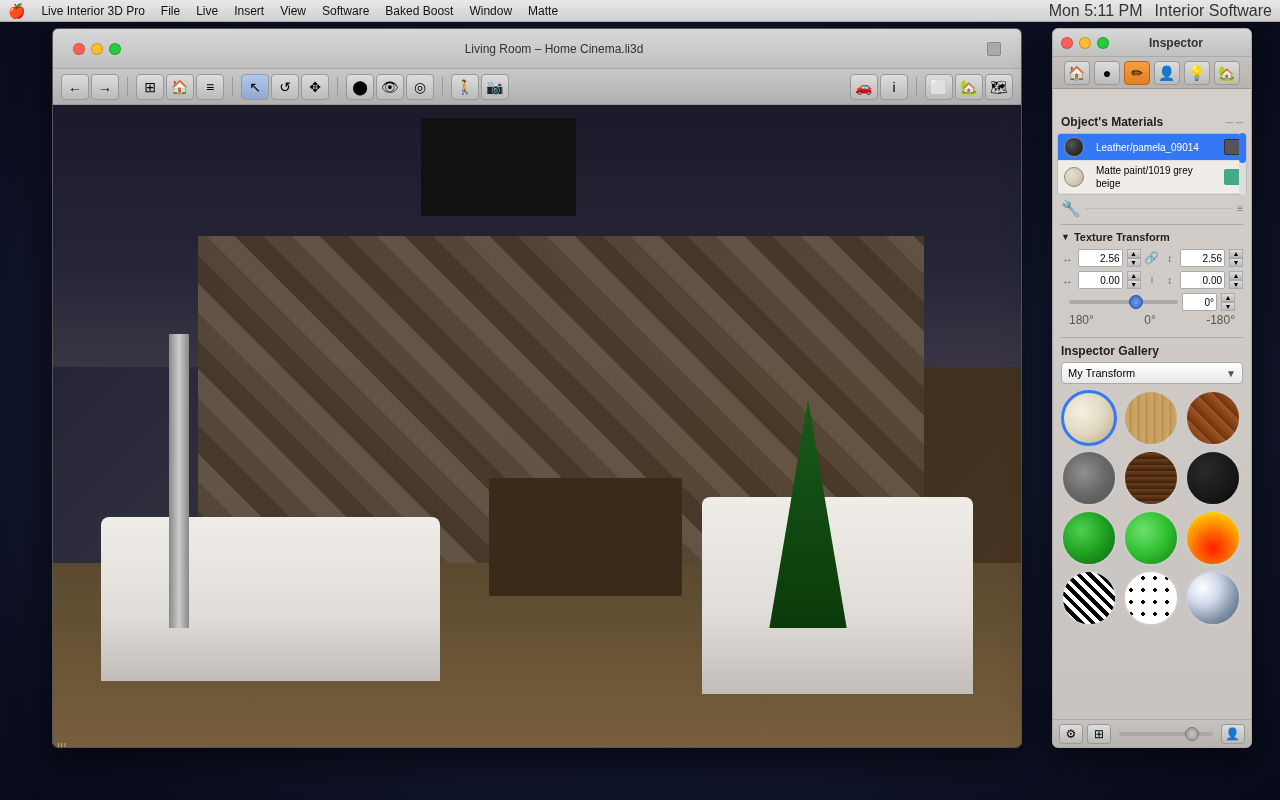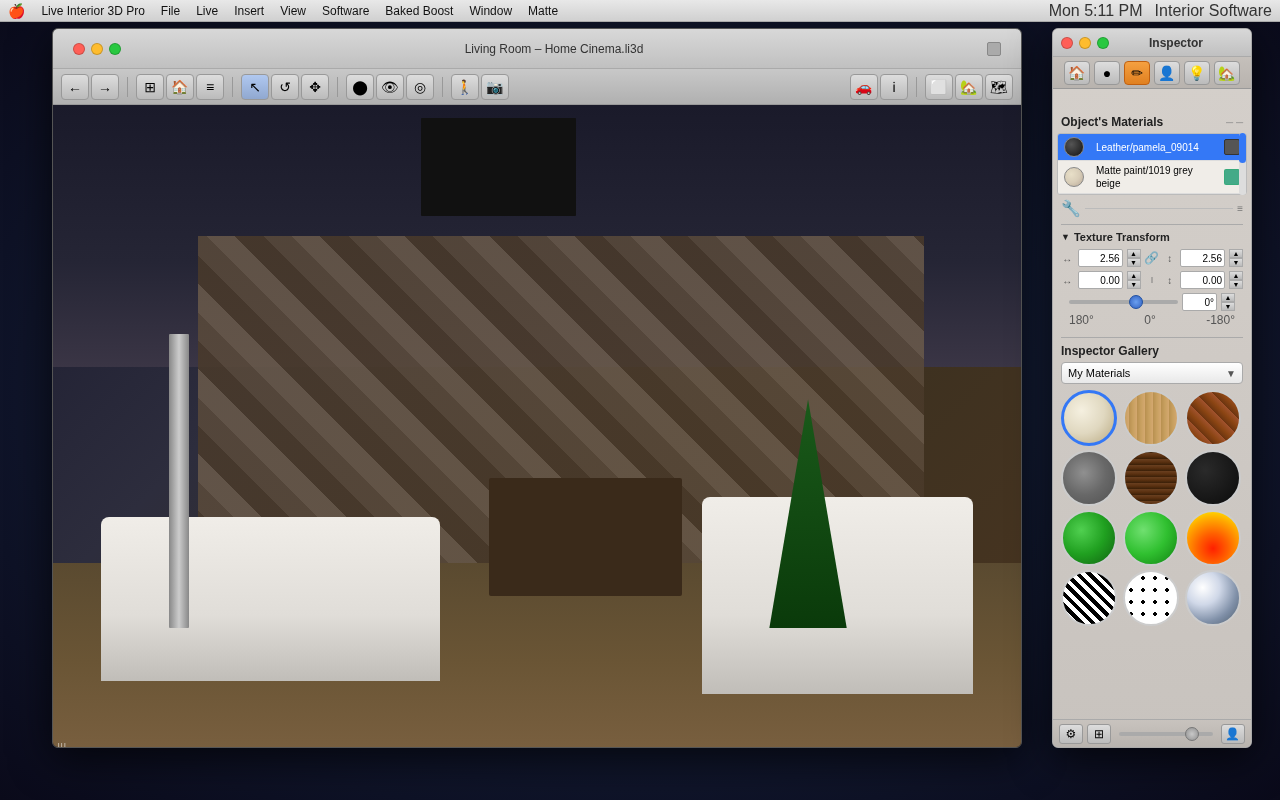--- a/index.html
+++ b/index.html
@@ -849,21 +849,21 @@
       <span>0°</span>
       <span>-180°</span>
     </div>
   </div>
 
   <div class="divider"></div>
 
   <div class="gallery-section">
     <div class="gallery-header">Inspector Gallery</div>
     <div class="gallery-dropdown">
-      <span>My Materials</span>
+      <span>My Transform</span>
       <span class="gallery-dropdown-arrow">▼</span>
     </div>
 
     <div class="gallery-grid">
       <div class="gallery-item selected swatch-cream"></div>
       <div class="gallery-item swatch-wood-light"></div>
       <div class="gallery-item swatch-brick"></div>
       <div class="gallery-item swatch-concrete"></div>
       <div class="gallery-item swatch-dark-wood"></div>
       <div class="gallery-item swatch-very-dark"></div>

